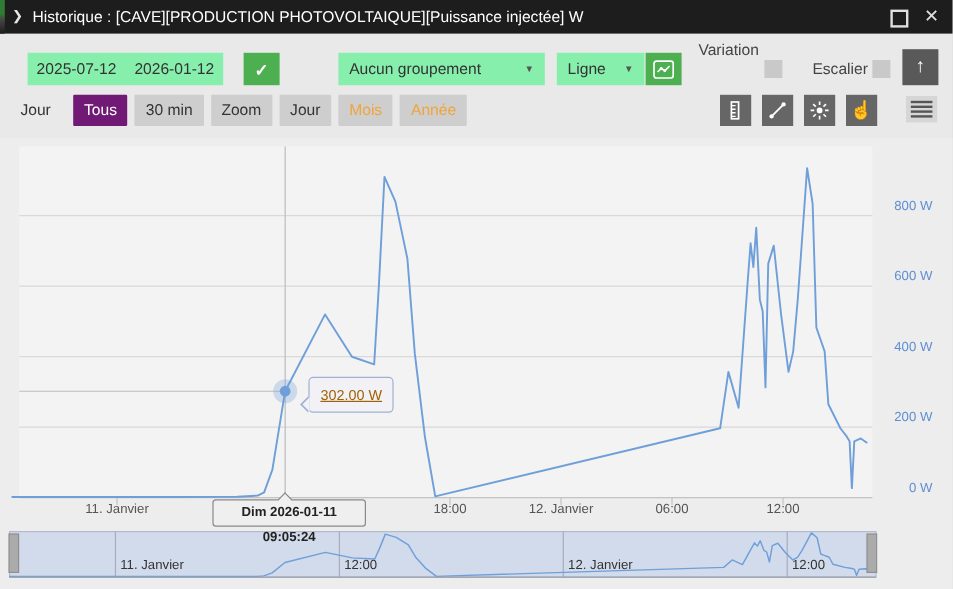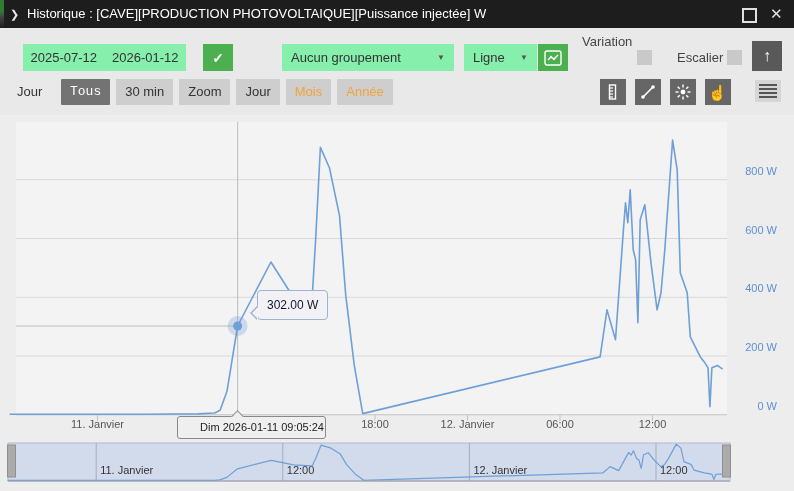--- a/index.html
+++ b/index.html
@@ -27,45 +27,45 @@
   .charttype{left:538px;top:44px;width:30px;height:27px;}
   .tog-label{height:27px;line-height:27px;font-size:13px;color:#444;}
   .checkbox{width:15px;height:15px;background:#c9c9c9;}
   .btn-up{left:752px;top:41px;width:30px;height:30px;background:#595959;color:#fff;
           display:flex;align-items:center;justify-content:center;font-size:16px;font-weight:bold;}
   
   .lbl-zoom{left:17px;top:79px;height:26px;line-height:26px;font-size:13px;color:#333;}
   .zoombtns{left:61px;top:79px;display:flex;gap:6px;}
   .zbtn{height:26px;line-height:26px;padding:0 9px;background:#cecece;color:#333;font-size:13px;
         border-radius:1px;white-space:nowrap;}
-  .zbtn.active{background:#737373;color:#fff;font-family:Liberation Mono, monospace;}
+  .zbtn.active{background:#701a75;color:#fff;}
   .zbtn.orange{color:#f0a43c;}
   .iconbtns{left:600px;top:79px;display:flex;gap:9px;}
   .ibtn{width:26px;height:26px;background:#666;display:flex;align-items:center;justify-content:center;}
   .ibtn svg{display:block;}
   .hand-glyph{color:#fff;font-size:15px;line-height:1;}
   .btn-menu{left:755px;top:80px;width:26px;height:22px;background:#d6d6d6;
             display:flex;flex-direction:column;justify-content:center;gap:2px;padding:0 4px;box-sizing:border-box;}
   .btn-menu .bar{height:2px;background:#555;}
   
   .chart{position:absolute;left:0;top:115px;width:794px;height:376px;background:#ededed;}
   .chart svg{position:absolute;left:0;top:0;}
   svg text{font-family:"Liberation Sans",sans-serif;}
   
-  .tooltip{position:absolute;left:257px;top:290px;background:rgba(242,242,246,0.97);
-           border:1px solid #9fb1d4;border-radius:4px;padding:5px 9px;font-size:12px;color:#0f172a;
-           line-height:18px;white-space:nowrap;}
+  .tooltip{position:absolute;left:257px;top:314px;background:rgba(242,242,246,0.97);
+           border:1px solid #9fb1d4;border-radius:4px;padding:5px 9px;font-size:12px;color:#a16207;
+           line-height:18px;white-space:nowrap;text-decoration:underline;}
   .tooltip:before{content:"";position:absolute;left:-8px;top:15px;border:7px solid transparent;
                   border-right-color:#9fb1d4;border-left:0;}
   .tooltip:after{content:"";position:absolute;left:-6px;top:16px;border:6px solid transparent;
                  border-right-color:#f2f2f6;border-left:0;}
   
   .xlabel{position:absolute;left:177px;top:416px;width:126px;height:21px;line-height:21px;
-          text-align:center;font-size:11px;font-weight:normal;color:#222;background:#efefef;
-          border:1px solid #898989;border-radius:3px;padding-left:21px;}
+          text-align:center;font-size:11px;font-weight:bold;color:#222;background:#efefef;
+          border:1px solid #898989;border-radius:3px;}
   .xlabel:before{content:"";position:absolute;left:55px;top:-5px;width:8px;height:8px;background:#efefef;
                  border-left:1px solid #898989;border-top:1px solid #898989;transform:rotate(45deg);}
 </style>
 </head>
 <body>
 
 <div class="app">
 
   <div class="titlebar">
     <div class="leftstrip"></div>

